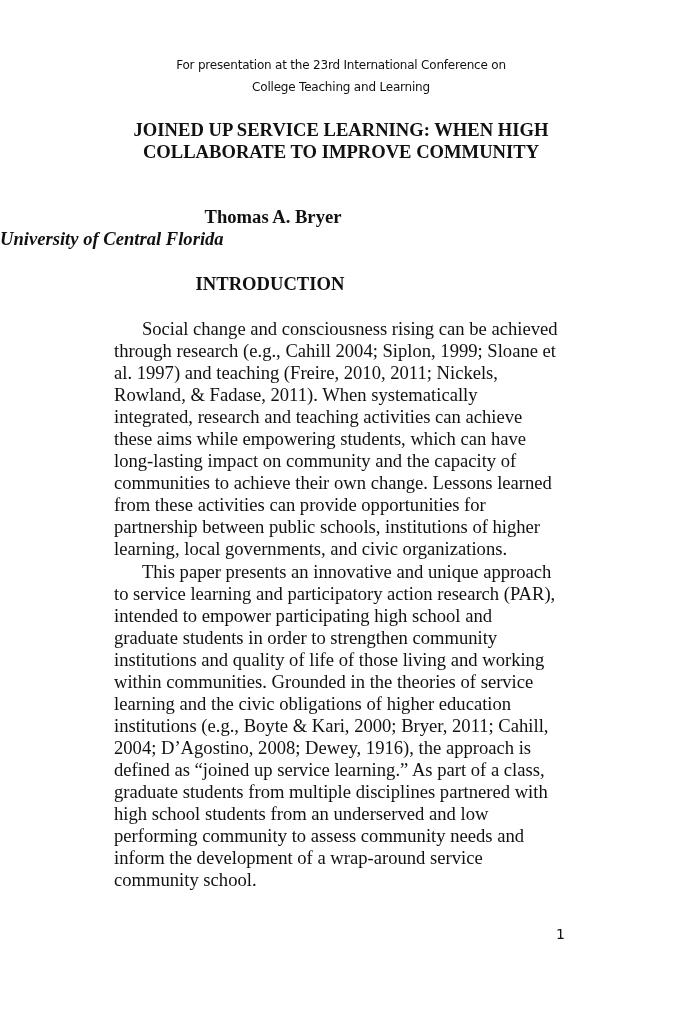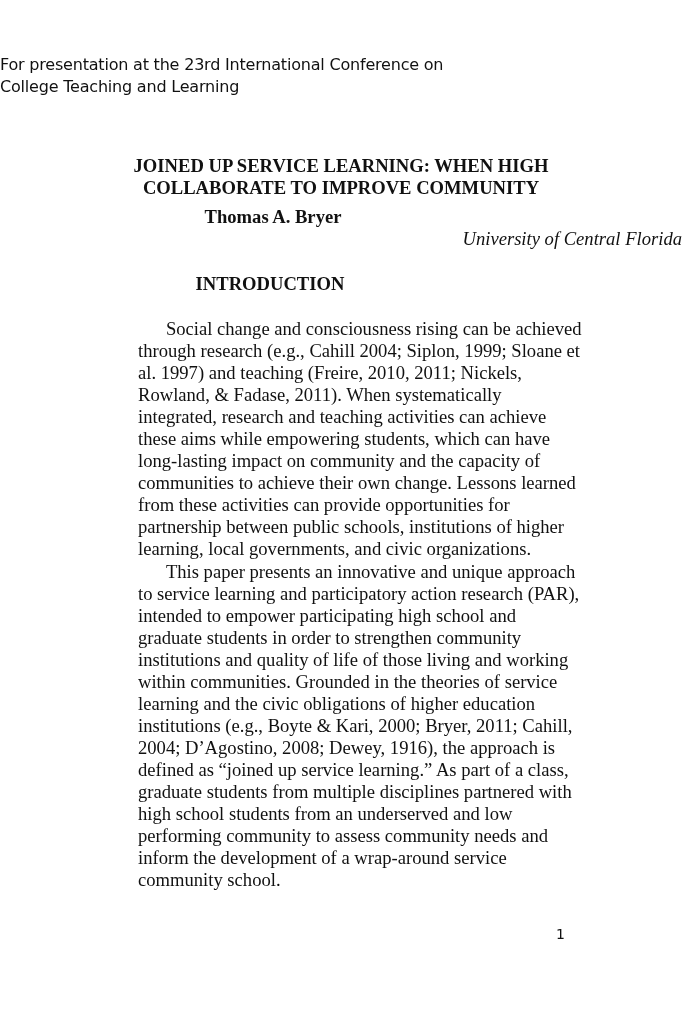--- a/index.html
+++ b/index.html
@@ -1,53 +1,53 @@
 <!DOCTYPE html>
 <html><head>
   <meta charset="utf-8">
   <style>
     html, body { margin: 0; padding: 0; background: #ffffff; }
     body { width: 682px; height: 1023px; position: relative; overflow: hidden; color: #111; }
     .page { position: absolute; left: 0; top: 0; width: 682px; height: 1023px; }
     .header-note {
       position: absolute; left: 0; width: 682px; top: 54px;
-      text-align: left;
+      text-align: center;
       font-family: "DejaVu Sans", sans-serif;
-      font-size: 16px; line-height: 22px; color: #111;
+      font-size: 12px; line-height: 22px; color: #111;
       letter-spacing: -0.2px;
     }
     .title {
       position: absolute; left: 0; width: 682px; top: 119px;
       text-align: center;
       font-family: "Liberation Serif", serif;
       font-weight: bold;
-      font-size: 18.6px; line-height: 22px; color: #111; margin-top: 36px;
+      font-size: 18.6px; line-height: 22px; color: #111;
     }
     .author {
       position: absolute; left: 0; width: 546px; top: 206px;
       text-align: center;
       font-family: "Liberation Serif", serif;
       font-weight: bold; font-size: 18.6px; line-height: 22px;
     }
     .affiliation {
       position: absolute; left: 0; width: 682px; top: 228px;
-      text-align: right;
+      text-align: left;
       font-family: "Liberation Serif", serif;
-      font-style: italic; font-weight: normal; font-size: 18.6px; line-height: 22px;
+      font-style: italic; font-weight: bold; font-size: 18.6px; line-height: 22px;
     }
     .section-heading {
       position: absolute; left: 0; width: 540px; top: 273px;
       text-align: center;
       font-family: "Liberation Serif", serif;
       font-weight: bold; font-size: 18.6px; line-height: 22px;
     }
     .body-text {
       position: absolute; left: 114px; top: 318px; width: 460px;
       font-family: "Liberation Serif", serif;
-      font-size: 18.6px; line-height: 22.05px; color: #111; margin-left: 24px;
+      font-size: 18.6px; line-height: 22.05px; color: #111;
     }
     .line { white-space: nowrap; display: block; }
     .page-number {
       position: absolute; left: 556px; top: 926px;
       font-family: "DejaVu Sans", sans-serif; font-size: 14px; color: #111;
     }
   </style>
 </head>
 <body>
 

